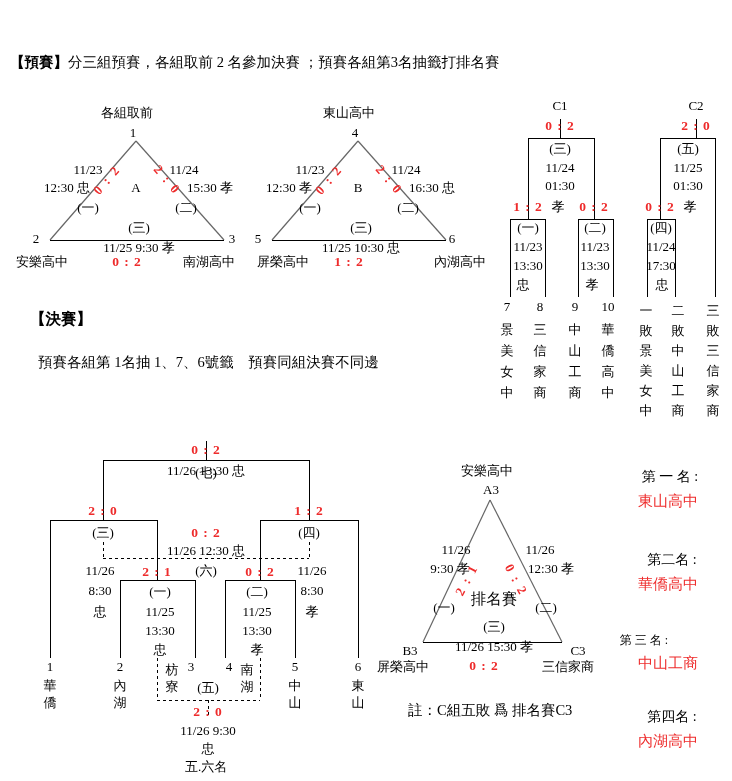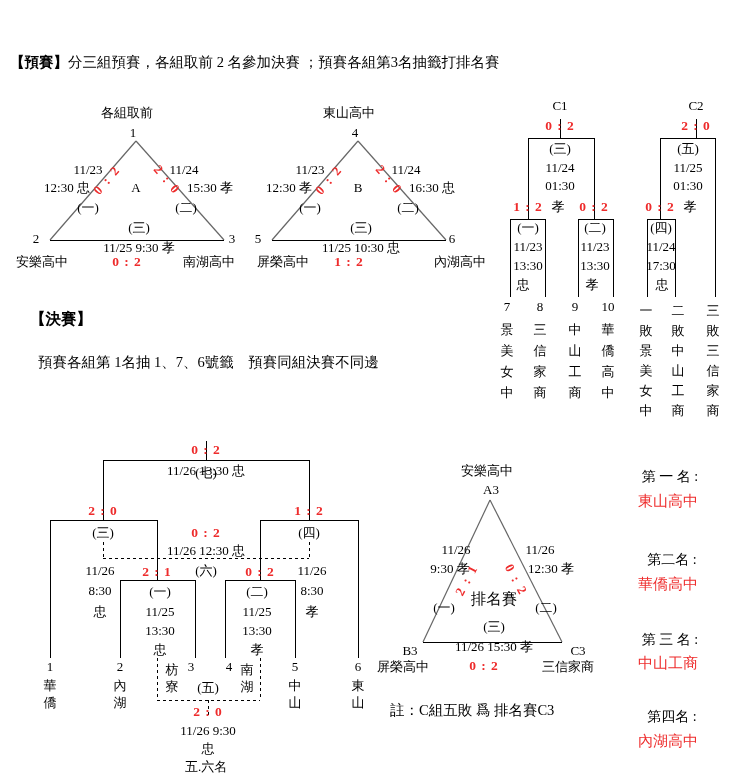--- a/index.html
+++ b/index.html
@@ -233,24 +233,24 @@
   <div class="t red rot" style="left:516px;top:580px;transform:translate(-50%,-50%) rotate(62deg)">0 : 2</div>
   <div class="t" style="left:444px;top:601px">(一)</div>
   <div class="t" style="left:546px;top:601px">(二)</div>
   <div class="t" style="left:494px;top:620px">(三)</div>
   <div class="t" style="left:494px;top:640px">11/26 15:30 孝</div>
   <div class="t" style="left:410px;top:644px">B3</div>
   <div class="t" style="left:578px;top:644px">C3</div>
   <div class="t" style="left:403px;top:660px">屏榮高中</div>
   <div class="t red sc" style="left:484px;top:659px">0 : 2</div>
   <div class="t" style="left:568px;top:660px">三信家商</div>
-  <div class="tl" style="left:390px;top:702px">註：C組五敗 爲 排名賽C3</div>
+  <div class="tl" style="left:408px;top:702px">註：C組五敗 爲 排名賽C3</div>
 
   <div class="t" style="left:670px;top:470px;font-size:14px">第 一 名 :</div>
   <div class="t red" style="left:668px;top:494px;font-size:15px;font-weight:normal">東山高中</div>
   <div class="t" style="left:672px;top:553px;font-size:14px">第二名 :</div>
   <div class="t red" style="left:668px;top:577px;font-size:15px;font-weight:normal">華僑高中</div>
-  <div class="t" style="left:670px;top:633px;font-size:14px">第 三 名 :</div>
+  <div class="t" style="left:644px;top:633px;font-size:12px">第 三 名 :</div>
   <div class="t red" style="left:668px;top:656px;font-size:15px;font-weight:normal">中山工商</div>
   <div class="t" style="left:672px;top:710px;font-size:14px">第四名 :</div>
   <div class="t red" style="left:668px;top:734px;font-size:15px;font-weight:normal">內湖高中</div>
 
 </div>
 
 </body></html>

